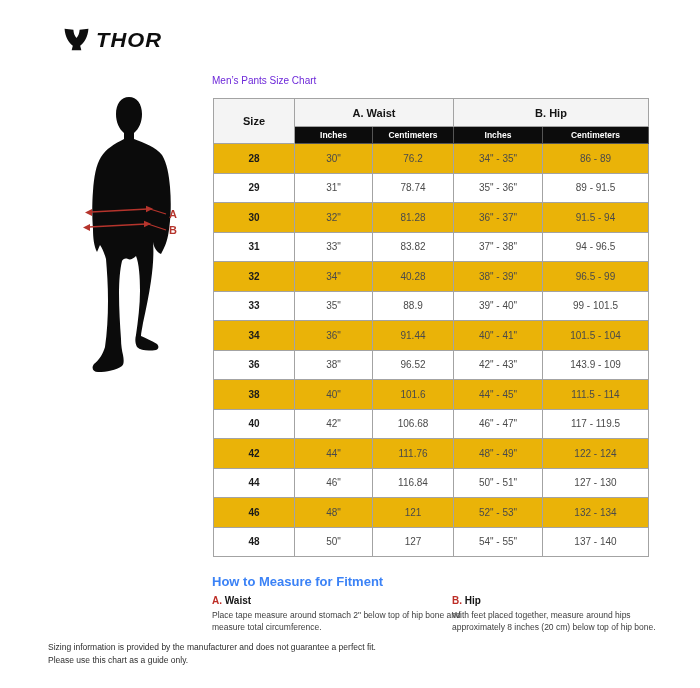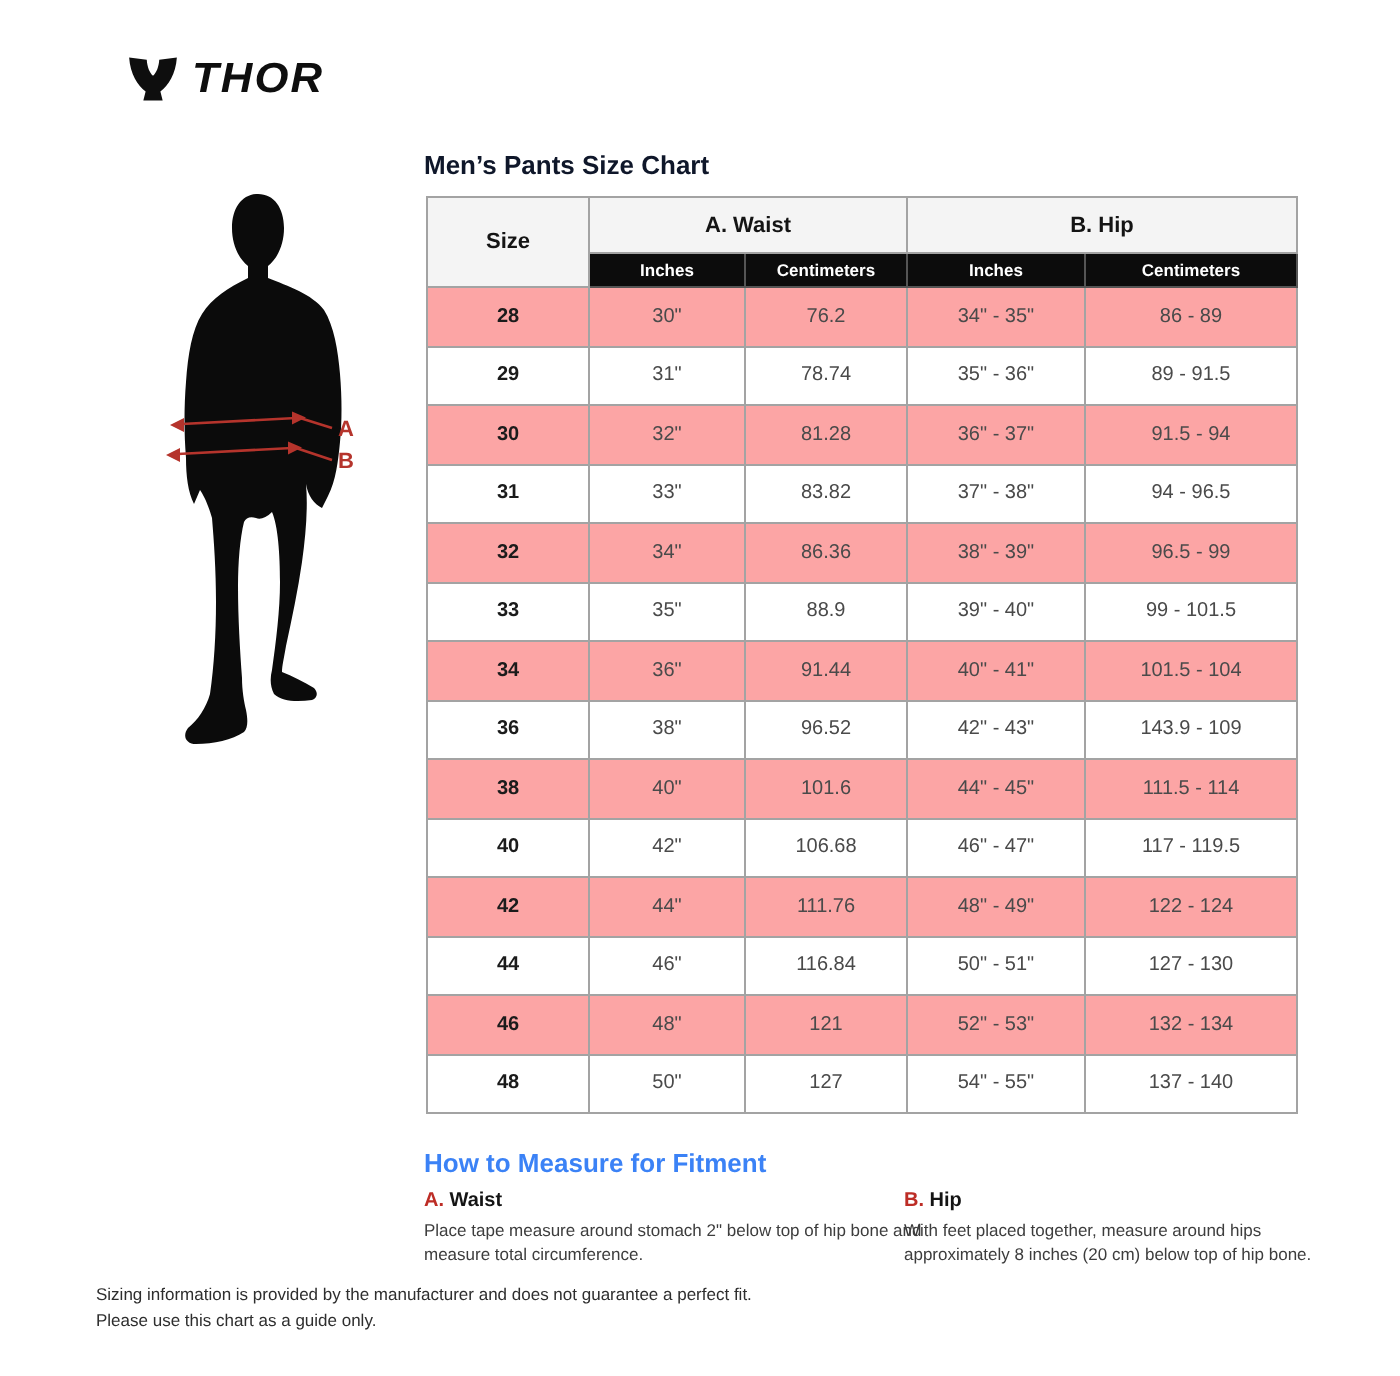--- a/index.html
+++ b/index.html
@@ -8,41 +8,41 @@
     font-family:"Liberation Sans",sans-serif;overflow:hidden;color:#1a1a1a;
   }
   
   .logo{position:absolute;left:64px;top:25px;display:flex;align-items:center;gap:7px;text-align:center;}
   .logo-icon{width:25px;height:29px;display:block;}
   .logo-text{
     font-size:21px;font-weight:900;font-style:italic;color:#0e0e0e;
     letter-spacing:1px;transform:scaleX(1.04);transform-origin:left center;
   }
   
-  .page-title{position:absolute;left:212px;top:75px;font-size:13px;font-weight:bold;color:#0f172a;}
+  .page-title{position:absolute;left:212px;top:75px;font-size:10px;font-weight:normal;color:#6d28d9;}
   
   .figure-wrap{position:absolute;left:80px;top:93px;width:112px;height:284px;}
   
   .size-table{
     position:absolute;left:213px;top:98px;width:435px;
     border-collapse:collapse;table-layout:fixed;
   }
   .size-table th,.size-table td{
     border:1px solid #a3a3a3;text-align:center;vertical-align:middle;padding:0;
   }
   .size-table thead .group-row th{
     background:#f4f4f4;color:#141414;font-size:11px;font-weight:bold;height:27px;
   }
   .size-table thead .sub-row th{
     background:#0c0c0c;color:#ffffff;font-size:8.5px;font-weight:bold;height:16px;
     border-color:#555;
   }
   .size-table td{font-size:10px;color:#4a4a4a;height:28.5px;background:#ffffff;}
   .size-table td.size-col{font-weight:bold;color:#1b1b1b;}
-  .size-table tr.stripe td{background:#fca5a5;}
+  .size-table tr.stripe td{background:#eab308;}
   
   .measure-heading{position:absolute;left:212px;top:574px;font-size:13px;font-weight:bold;color:#3b82f6;}
   .measure-col{position:absolute;top:595px;}
   .measure-col.col-a{left:212px;width:258px;}
   .measure-col.col-b{left:452px;width:232px;}
   .measure-title{font-size:10px;font-weight:bold;color:#141414;margin:0 0 3px 0;}
   .measure-title .red-letter{color:#bd2d26;}
   .measure-text{font-size:8.5px;line-height:1.45;color:#3d3d3d;margin:0;}
   
   .disclaimer{position:absolute;left:48px;top:641px;width:330px;font-size:8.5px;line-height:1.5;color:#2e2e2e;}
@@ -166,21 +166,21 @@
       <tr>
         <td class="size-col">31</td>
         <td>33"</td>
         <td>83.82</td>
         <td>37" - 38"</td>
         <td>94 - 96.5</td>
       </tr>
       <tr class="stripe">
         <td class="size-col">32</td>
         <td>34"</td>
-        <td>86.36</td>
+        <td>40.28</td>
         <td>38" - 39"</td>
         <td>96.5 - 99</td>
       </tr>
       <tr>
         <td class="size-col">33</td>
         <td>35"</td>
         <td>88.9</td>
         <td>39" - 40"</td>
         <td>99 - 101.5</td>
       </tr>

